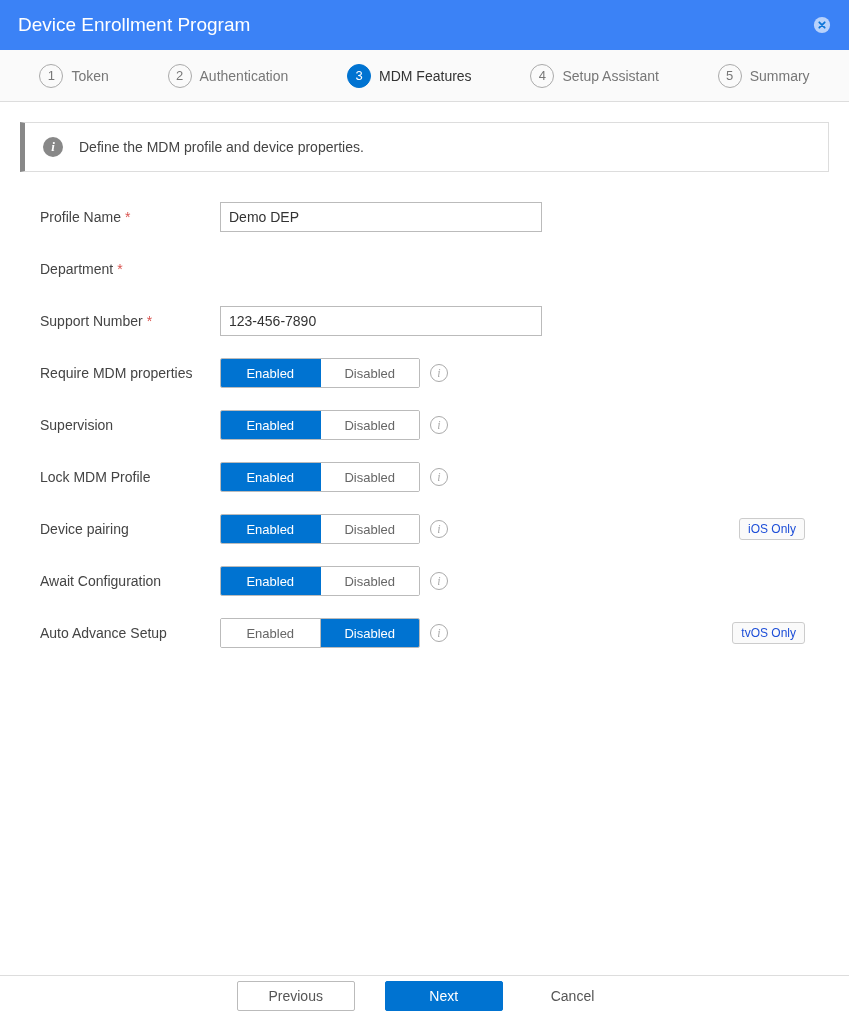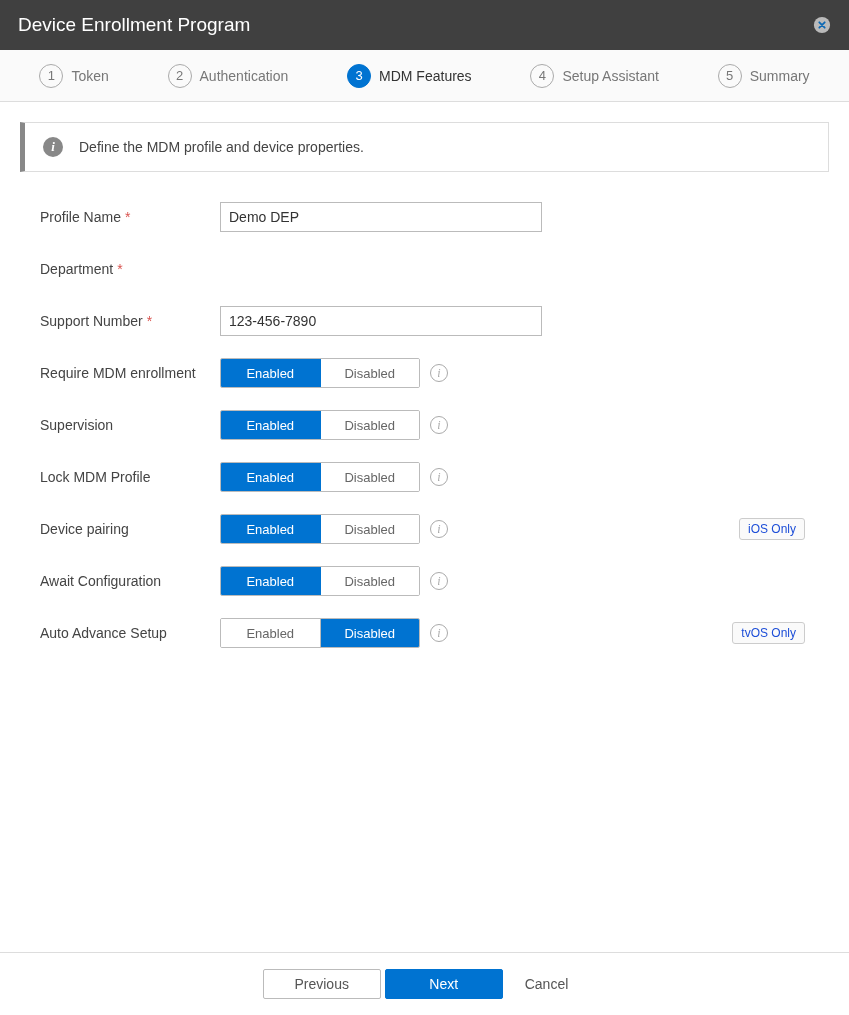--- a/index.html
+++ b/index.html
@@ -6,21 +6,21 @@
     body {
       font-family: 'Segoe UI', -apple-system, BlinkMacSystemFont, Arial, sans-serif;
       width: 849px;
       height: 1015px;
       background: #fff;
       color: #333;
       position: relative;
       overflow: hidden;
     }
     .header {
-      background: #404040;
+      background: #3b82f6;
       color: #fff;
       padding: 14px 18px;
       display: flex;
       justify-content: space-between;
       align-items: center;
       height: 50px;
     }
     .header-title {
       font-size: 19px;
       font-weight: 400;
@@ -171,25 +171,25 @@
       font-size: 12px;
       color: #1d4ed8;
       background: #fafafa;
     }
     .footer {
       position: absolute;
       bottom: 0;
       left: 0;
       right: 0;
       border-top: 1px solid #ddd;
-      height: 63px;
-      display: flex;
-      align-items: center;
-      justify-content: center;
-      gap: 4px;
+      height: 40px;
+      display: flex;
+      align-items: center;
+      justify-content: center;
+      gap: 30px;
       background: #fff;
     }
     .btn {
       min-width: 118px;
       height: 30px;
       font-size: 14px;
       border: 1px solid #bbb;
       background: #fff;
       color: #555;
       cursor: pointer;
@@ -267,21 +267,21 @@
   </div>
 
   <div class="form-row">
     <div class="form-label">
       <span>Support Number</span><span class="req">*</span>
     </div>
     <input class="text-input" type="text" value="123-456-7890" style="">
   </div>
 
   <div class="form-row">
-    <div class="form-label">Require MDM enrollment</div>
+    <div class="form-label">Require MDM properties</div>
     <div class="toggle-group">
       <div class="toggle-opt selected">Enabled</div>
       <div class="toggle-opt">Disabled</div>
     </div>
     <div class="help-icon">i</div>
   </div>
 
   <div class="form-row">
     <div class="form-label">Supervision</div>
     <div class="toggle-group">

